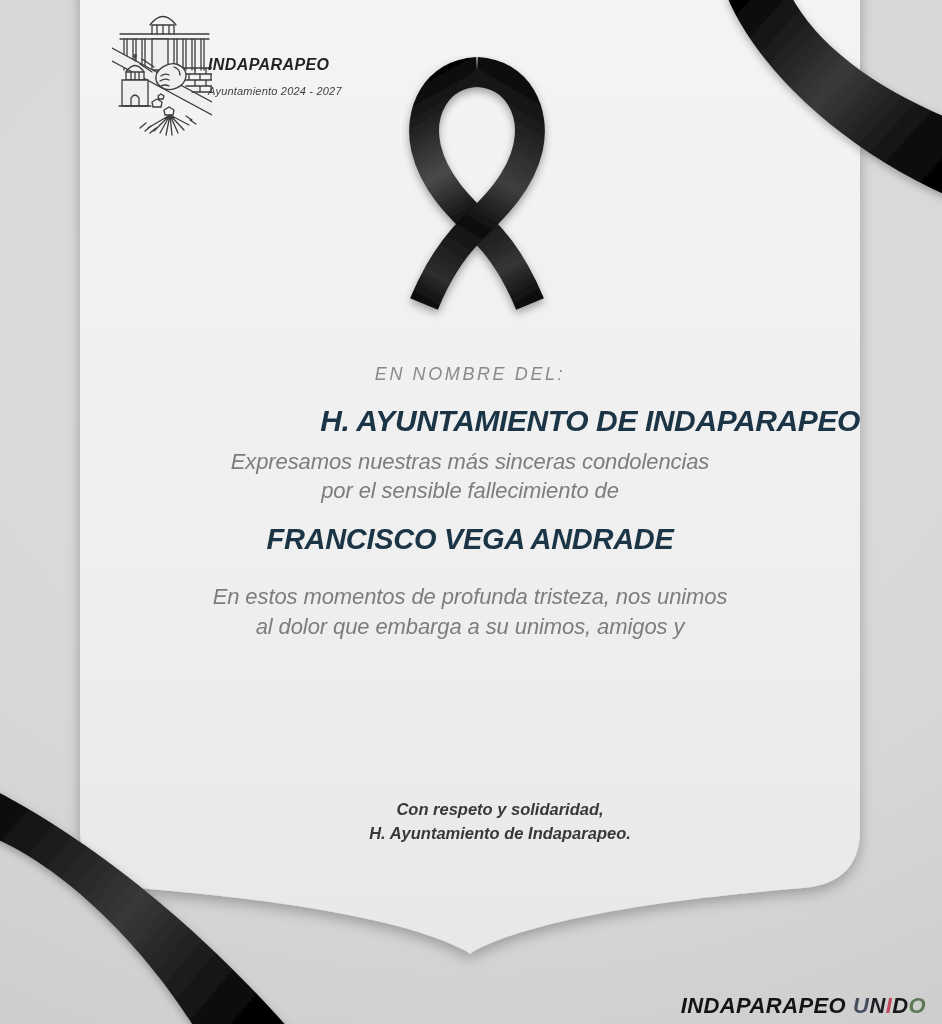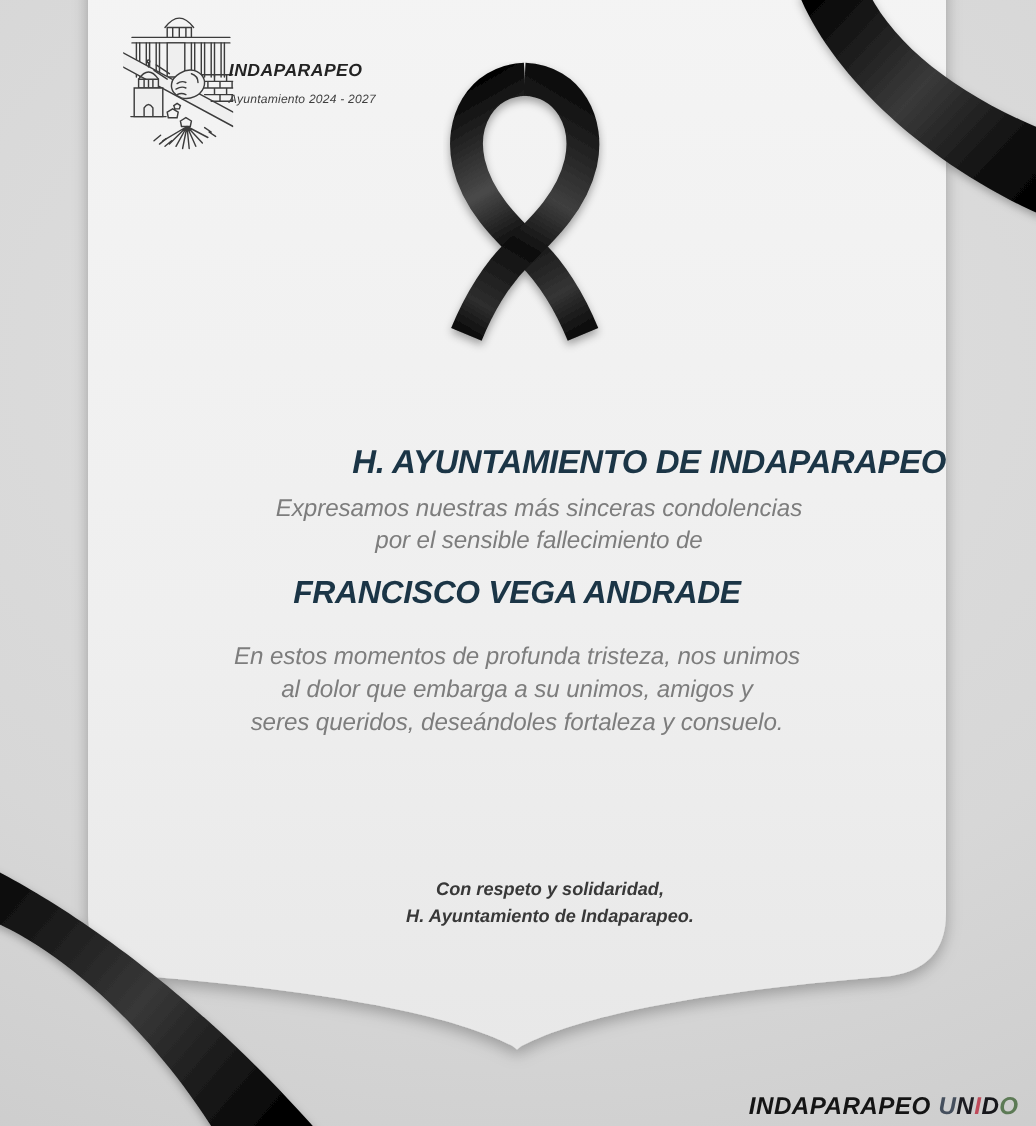--- a/index.html
+++ b/index.html
@@ -17,21 +17,21 @@
   .logo-emblem{position:absolute;left:0;top:0;}
   .logo-text{position:absolute;left:96px;top:44px;width:230px;}
   .logo-title{font-size:16px;font-weight:800;letter-spacing:.4px;color:#232323;}
   .logo-sub{font-size:11px;color:#3f3f3f;margin-top:11px;letter-spacing:.2px;}
   
   .ribbon{position:absolute;left:392px;top:56px;}
   
   .tb{position:absolute;left:80px;width:780px;text-align:center;}
   .kicker{top:364px;font-size:18px;letter-spacing:2.6px;color:#8a8a8a;font-weight:400;}
   .org{top:404px;font-size:30px;font-weight:800;letter-spacing:-0.4px;color:#1b3546;text-align:right;}
-  .intro{top:447px;font-size:22px;line-height:29px;color:#7d7d7d;letter-spacing:-0.1px;padding-left:20px;}
+  .intro{top:447px;font-size:22px;line-height:29px;color:#7d7d7d;letter-spacing:-0.1px;}
   .deceased{top:523px;font-size:29px;font-weight:800;letter-spacing:-0.3px;color:#1b3546;}
   .bodytxt{top:582px;font-size:22px;line-height:30px;color:#7d7d7d;letter-spacing:-0.1px;}
   .tribute{top:686px;font-size:18.5px;line-height:28px;color:#4e4e4e;font-weight:500;letter-spacing:.2px;}
   .closing{top:797px;font-size:16.5px;line-height:24px;color:#383838;font-weight:700;padding-left:30px;}
   
   .footer{position:absolute;right:16px;top:993px;font-size:22px;font-weight:800;letter-spacing:.4px;color:#141414;white-space:nowrap;}
   .footer .unido{margin-left:7px;}
 </style>
 </head>
 <body>
@@ -110,30 +110,30 @@
       <filter id="ribshadow" x="-20%" y="-10%" width="140%" height="125%">
         <feDropShadow dx="0" dy="4" stdDeviation="4" flood-color="#000" flood-opacity="0.35"></feDropShadow>
       </filter>
     </defs>
     <g filter="url(#ribshadow)">
       <path d="M85 16 C44 18 26 56 34 92 C42 126 66 150 91 174 C107 190 124 214 138 248" fill="none" stroke="url(#ribA)" stroke-width="30"></path>
       <path d="M85 16 C126 18 144 56 136 92 C128 126 104 150 79 174 C63 190 46 214 32 248" fill="none" stroke="url(#ribB)" stroke-width="30"></path>
     </g>
   </svg>
 
+  <div class="tb kicker">EN NOMBRE DEL:</div>
   <div class="tb org">H. AYUNTAMIENTO DE INDAPARAPEO</div>
   <div class="tb intro">
     <div>Expresamos nuestras más sinceras condolencias</div>
     <div>por el sensible fallecimiento de</div>
   </div>
   <div class="tb deceased">FRANCISCO VEGA ANDRADE</div>
   <div class="tb bodytxt">
     <div>En estos momentos de profunda tristeza, nos unimos</div>
     <div>al dolor que embarga a su unimos, amigos y</div>
-    <div>seres queridos, deseándoles fortaleza y consuelo.</div>
   </div>
   <div class="tb closing">
     <div>Con respeto y solidaridad,</div>
     <div>H. Ayuntamiento de Indaparapeo.</div>
   </div>
 
   <svg class="layer" viewBox="0 0 942 1024" aria-hidden="true">
     <defs>
       <linearGradient id="crTR" gradientUnits="userSpaceOnUse" x1="730" y1="0" x2="947" y2="200">
         <stop offset="0" stop-color="#000"></stop>

